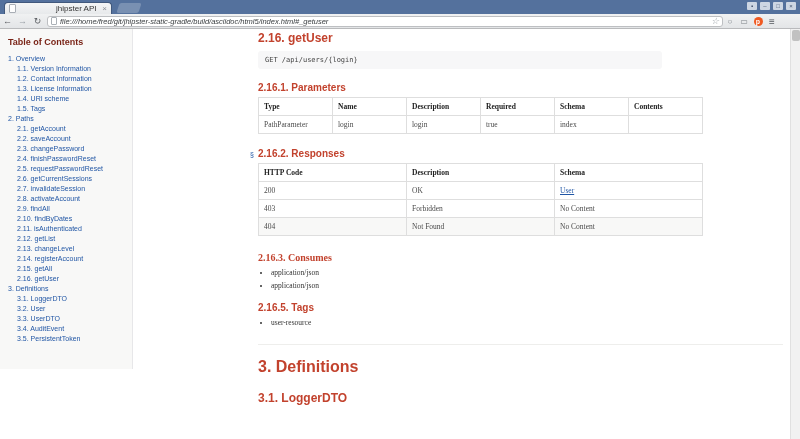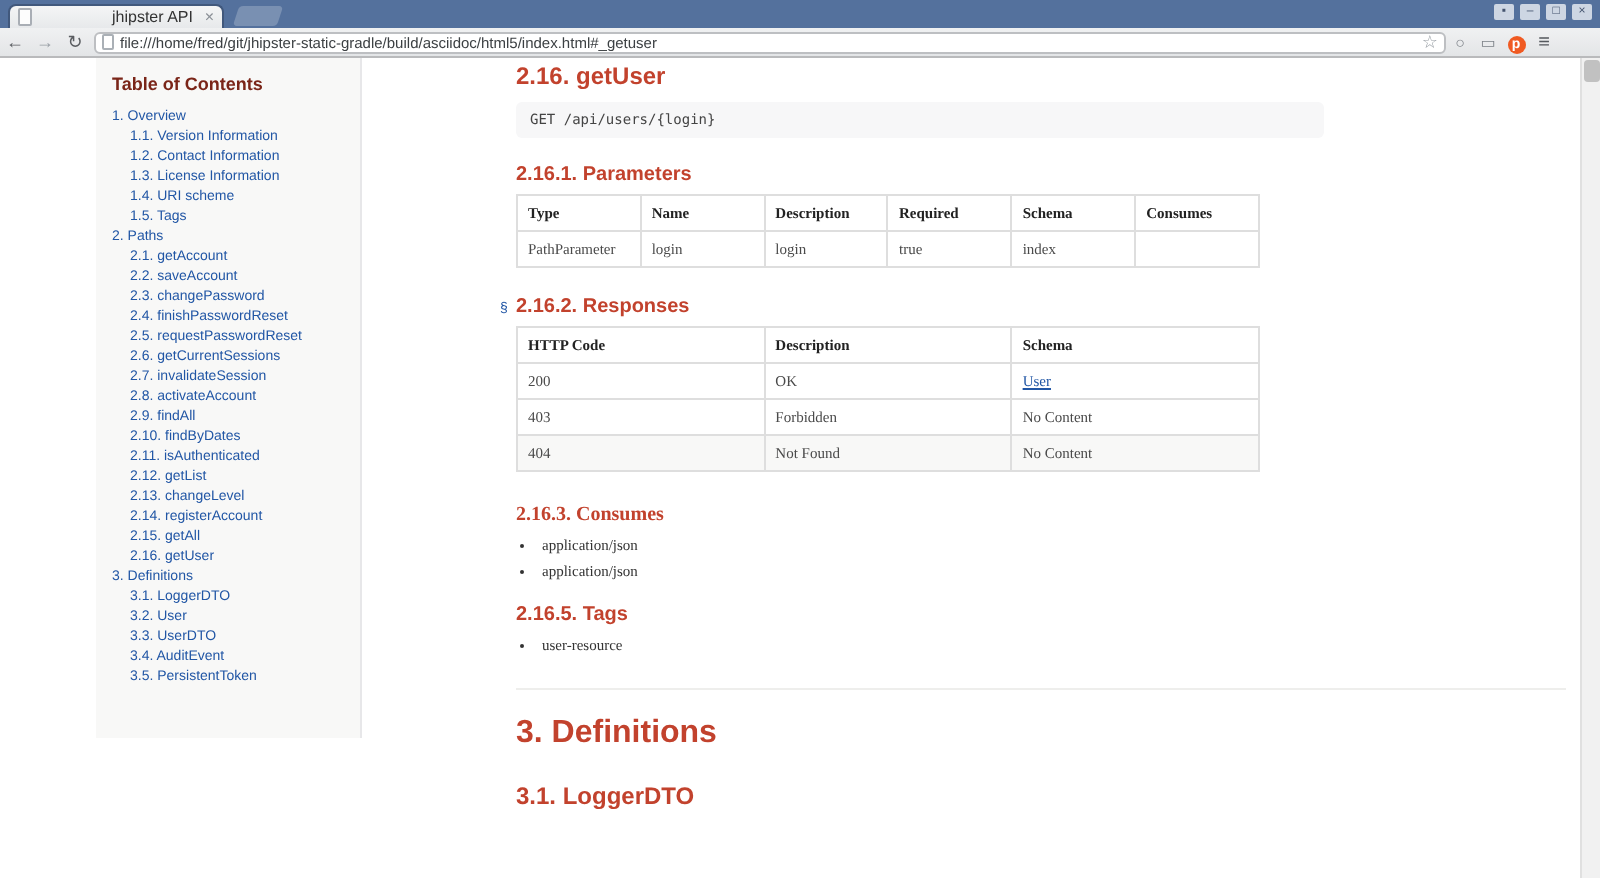--- a/index.html
+++ b/index.html
@@ -27,21 +27,21 @@
                  font-size:6px; line-height:8px; text-align:center; }
 
   .toolbar { position:absolute; top:14px; left:0; width:800px; height:15px;
              background:linear-gradient(#f0f1f2,#e3e5e7);
              border-bottom:1px solid #b9babc; display:flex; align-items:center; }
   .navbtn { font-size:9px; line-height:13px; width:15px; text-align:center;
             color:#5a5d61; flex:none; }
   .navbtn.fwd { color:#9aa0a6; }
   .addressbar { height:11px; width:676px; margin-left:2px; background:#fff;
                 border:1px solid #bdbfc2; border-radius:3px;
-                display:flex; align-items:center; padding:0 3px; }
+                display:flex; align-items:center; padding:0 3px;font-style:italic; }
   .urlicon { width:6px; height:8px; background:#fff; border:1px solid #aab0b6;
              border-radius:1px; margin-right:3px; flex:none; }
   .urltext { font-size:7.5px; color:#3c4043; white-space:nowrap; overflow:hidden; flex:1; }
   .star { font-size:9px; color:#9aa0a6; line-height:10px; flex:none; }
   .tbicon { font-size:8px; color:#7d8288; width:14px; text-align:center; flex:none;
             line-height:13px; }
   .tbicon.pkt { color:#fff; }
   .pktbg { display:inline-block; width:9px; height:9px; border-radius:50%;
            background:#f05a22; color:#fff; font-size:7px; line-height:9px;
            font-weight:bold; }
@@ -52,21 +52,21 @@
               background:#fff; }
 
   
   .scrollbar { position:absolute; top:0; right:0; width:10px; height:410px;
                background:#f1f1f1; border-left:1px solid #e0e0e0; }
   .scrollthumb { position:absolute; top:1px; left:1px; width:8px; height:11px;
                  background:#c1c1c1; border-radius:2px; }
 
   
   .toc { position:absolute; top:0; left:0; width:133px; height:340px;
-         background:#f8f8f7; border-right:1px solid #e7e7e9; padding:8px 4px 0 8px;margin-left:48px; }
+         background:#f8f8f7; border-right:1px solid #e7e7e9; padding:8px 4px 0 8px; }
   .toc-title { font-size:9px; font-weight:bold; color:#7a2518; margin-bottom:7px; }
   .toc a { display:block; font-size:7px; line-height:10px; color:#2156a5;
            text-decoration:none; white-space:nowrap; }
   .toc a.lvl2 { padding-left:9px; }
 
   
   .main { position:absolute; top:0; left:133px; width:657px; height:410px;
           padding:2px 0 0 125px; }
   h2.sect { font-size:16px; line-height:19px; font-weight:600; color:#c2422d;
             margin-top:12px; }
@@ -74,21 +74,21 @@
   h4.sect { font-size:10px; line-height:12px; font-weight:600; color:#c2422d;
             position:relative; }
   .anchor { position:absolute; left:-8px; top:1px; font-size:7px; font-weight:normal;
             color:#2156a5; text-decoration:none; }
   .codeblock { width:404px; margin-top:6px; background:#f7f7f8; border-radius:3px;
                padding:5px 7px; font-family:"DejaVu Sans Mono", monospace;
                font-size:7px; color:#444; }
   .mt13 { margin-top:13px; } .mt14 { margin-top:14px; } .mt16 { margin-top:16px;font-family:Liberation Serif, serif; }
   .mt12 { margin-top:12px; } .mt15 { margin-top:15px; }
 
-  table.apitable { width:372px; margin-top:3px; border-collapse:collapse;
+  table.apitable { width:445px; margin-top:3px; border-collapse:collapse;
                    table-layout:fixed; background:#fff; }
   .apitable th, .apitable td { border:1px solid #dedede; text-align:left;
             padding:4px 5px; font-family:"Liberation Serif", serif;
             font-size:7.5px; line-height:9px; height:17px; }
   .apitable th { font-weight:bold; color:#222; }
   .apitable td { color:#4a4a4a; }
   .apitable tr.striped td { background:#f8f8f7; }
   .apitable a { color:#2156a5; text-decoration:underline; }
 
   ul.flatlist { margin:5px 0 0 13px; }
@@ -176,21 +176,21 @@
 
     <h4 class="sect mt13">2.16.1. Parameters</h4>
     <table class="apitable">
       <thead>
         <tr>
           <th>Type</th>
           <th>Name</th>
           <th>Description</th>
           <th>Required</th>
           <th>Schema</th>
-          <th>Consumes</th>
+          <th>Contents</th>
         </tr>
       </thead>
       <tbody>
         <tr>
           <td>PathParameter</td>
           <td>login</td>
           <td>login</td>
           <td>true</td>
           <td>index</td>
           <td></td>

